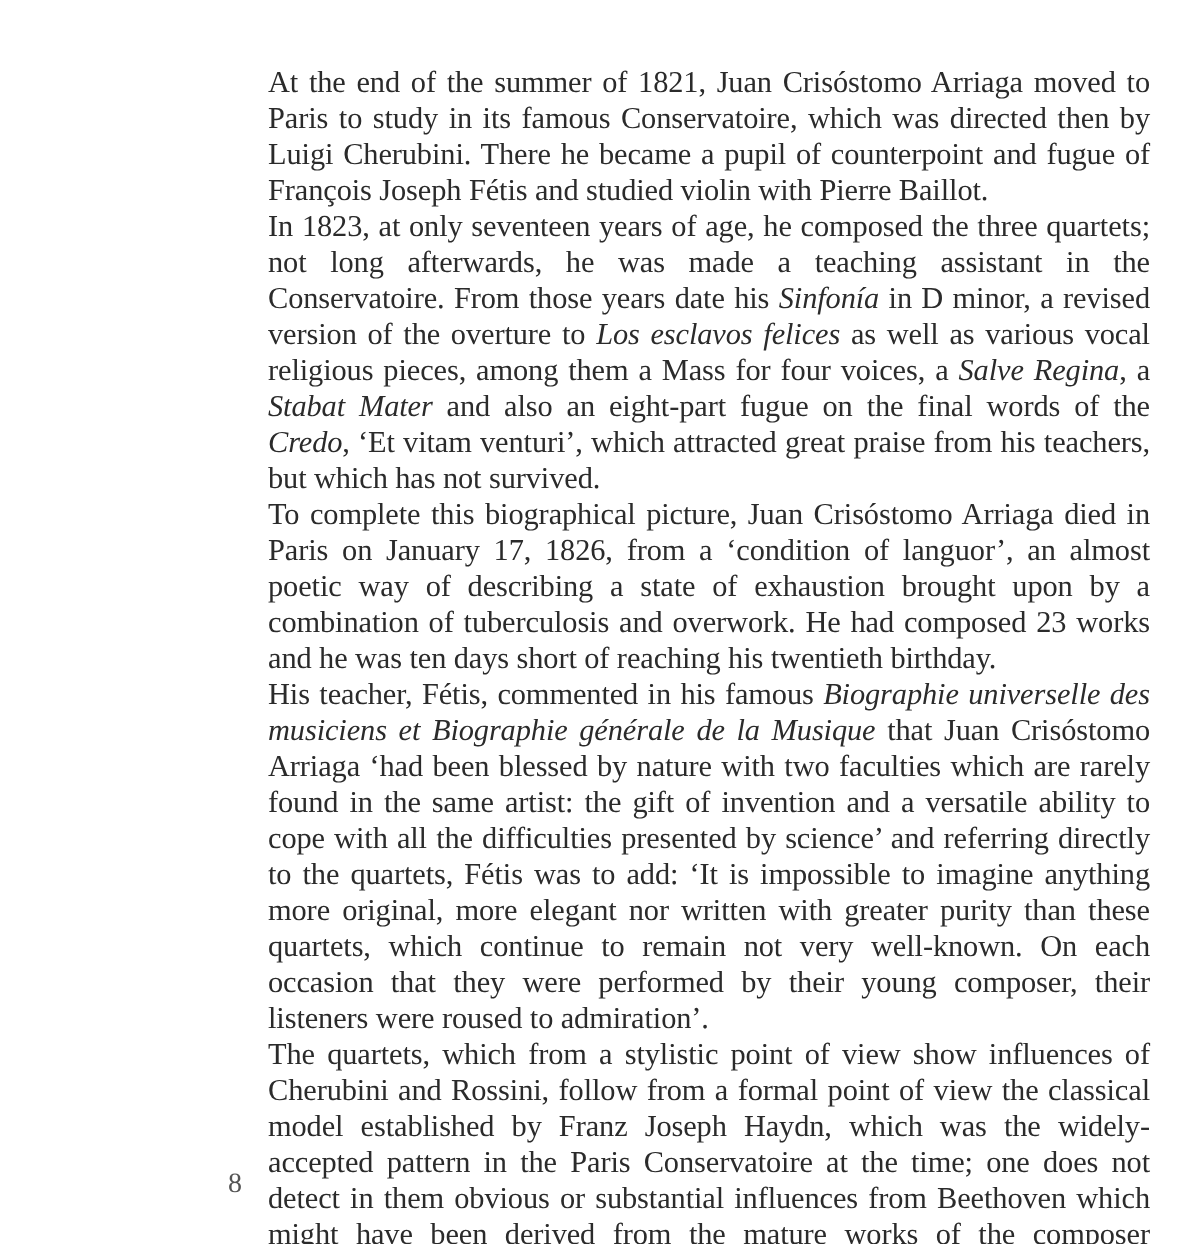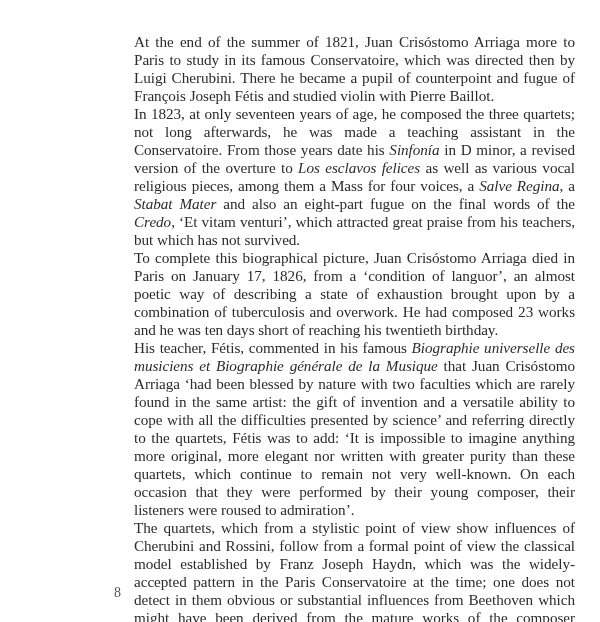--- a/index.html
+++ b/index.html
@@ -48,21 +48,21 @@
       font-size: 14px;
       color: #555555;
     }
   </style>
 </head>
 <body>
 
 <div class="page">
   <div class="text-block">
     <p class="last-line">
-      <span>At the end of the summer of 1821, Juan Crisóstomo Arriaga more to Paris to study in its famous Conservatoire, which was directed then by Luigi Cherubini. There he became a pupil of counterpoint and fugue of François Joseph Fétis and studied violin with Pierre Baillot.</span>
+      <span>At the end of the summer of 1821, Juan Crisóstomo Arriaga moved to Paris to study in its famous Conservatoire, which was directed then by Luigi Cherubini. There he became a pupil of counterpoint and fugue of François Joseph Fétis and studied violin with Pierre Baillot.</span>
     </p>
     <p class="last-line">
       <span>In 1823, at only seventeen years of age, he composed the three quartets; not long afterwards, he was made a teaching assistant in the Conservatoire. From those years date his </span><i>Sinfonía</i><span> in D minor, a revised version of the overture to </span><i>Los esclavos felices</i><span> as well as various vocal religious pieces, among them a Mass for four voices, a </span><i>Salve Regina</i><span>, a </span><i>Stabat Mater</i><span> and also an eight-part fugue on the final words of the </span><i>Credo</i><span>, ‘Et vitam venturi’, which attracted great praise from his teachers, but which has not survived.</span>
     </p>
     <p class="last-line">
       <span>To complete this biographical picture, Juan Crisóstomo Arriaga died in Paris on January 17, 1826, from a ‘condition of languor’, an almost poetic way of describing a state of exhaustion brought upon by a combination of tuberculosis and overwork. He had composed 23 works and he was ten days short of reaching his twentieth birthday.</span>
     </p>
     <p class="last-line">
       <span>His teacher, Fétis, commented in his famous </span><i>Biographie universelle des musiciens et Biographie générale de la Musique</i><span> that Juan Crisóstomo Arriaga ‘had been blessed by nature with two faculties which are rarely found in the same artist: the gift of invention and a versatile ability to cope with all the difficulties presented by science’ and referring directly to the quartets, Fétis was to add: ‘It is impossible to imagine anything more original, more elegant nor written with greater purity than these quartets, which continue to remain not very well-known. On each occasion that they were performed by their young composer, their listeners were roused to admiration’.</span>
     </p>

